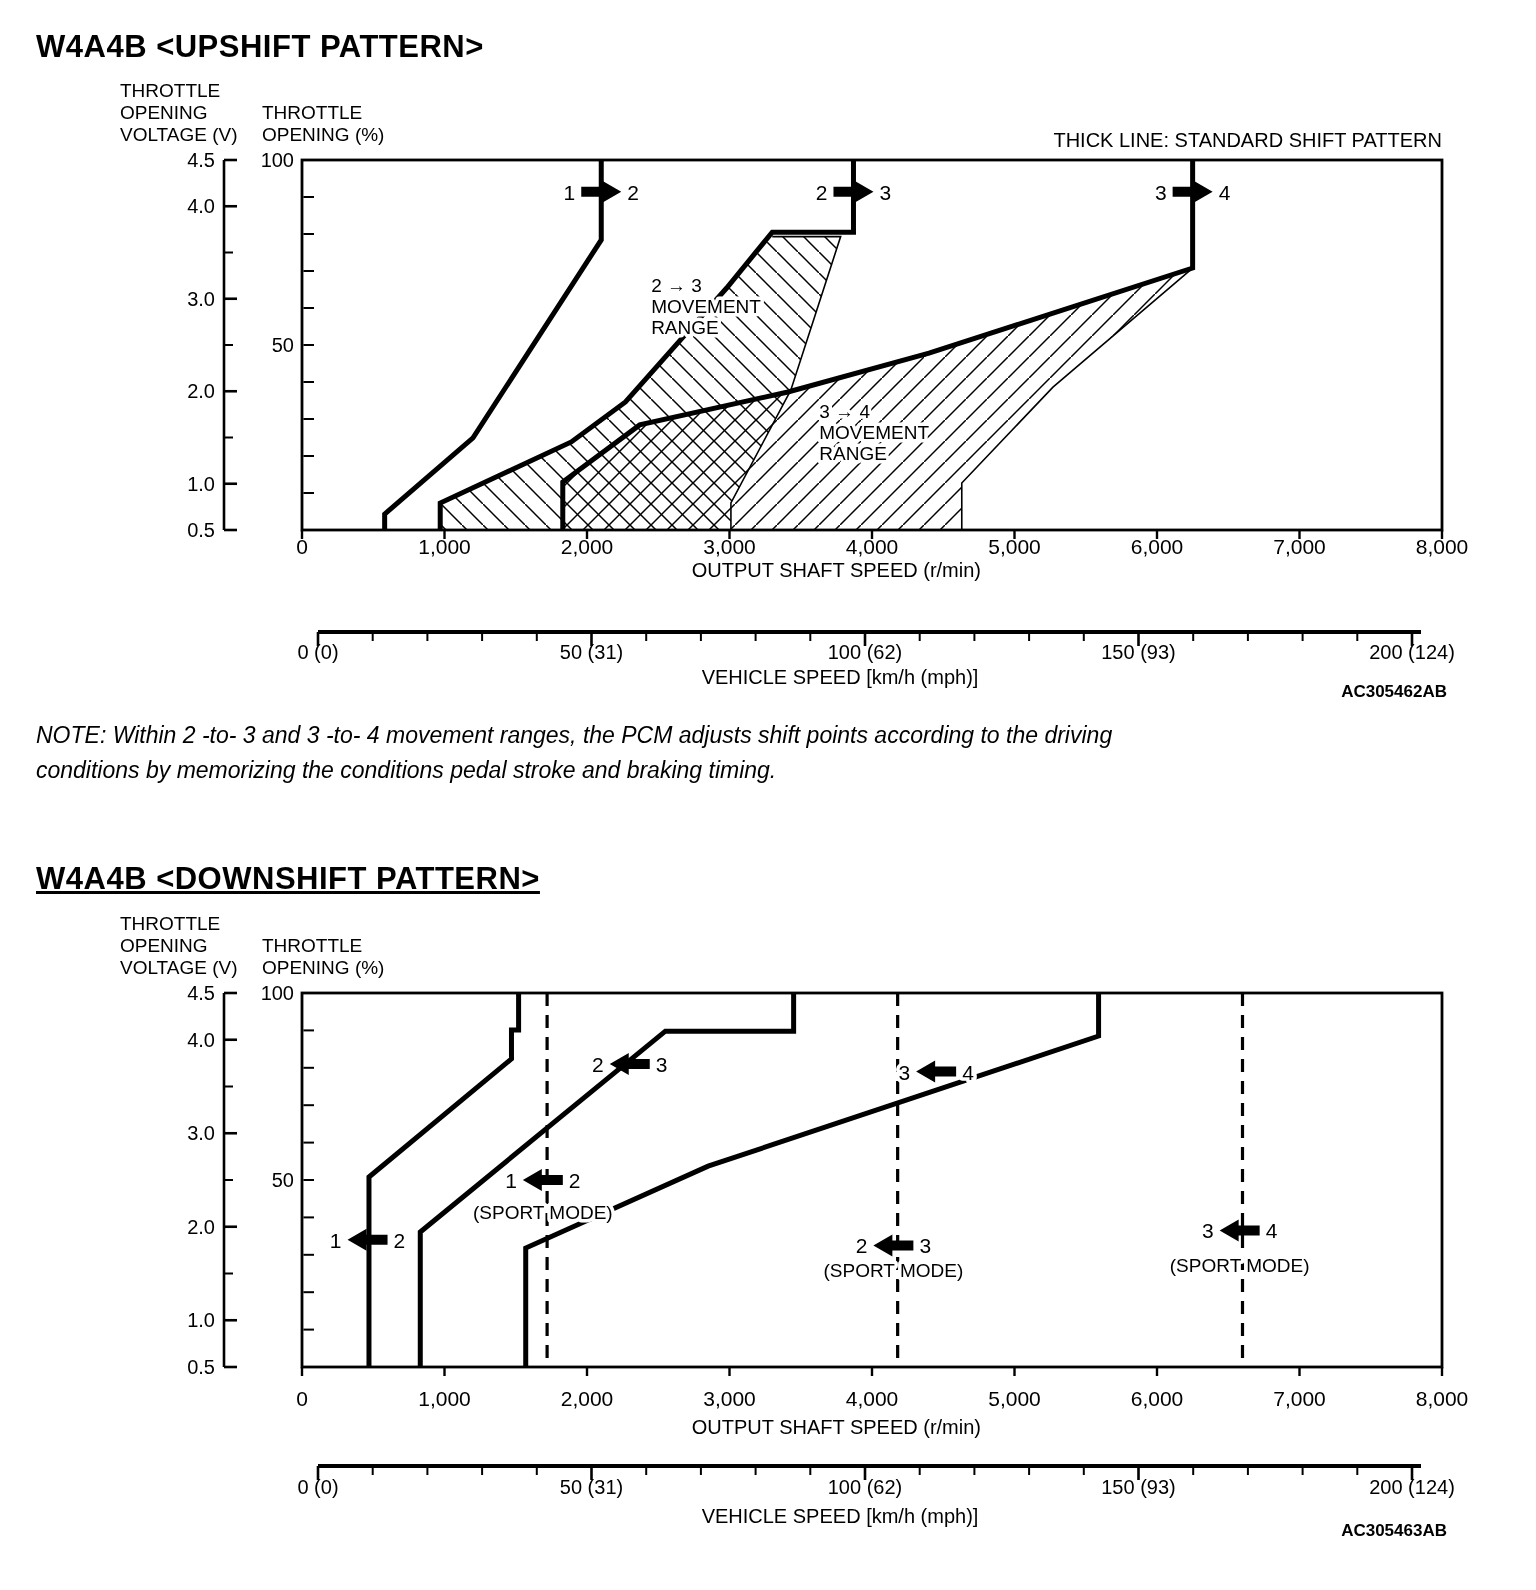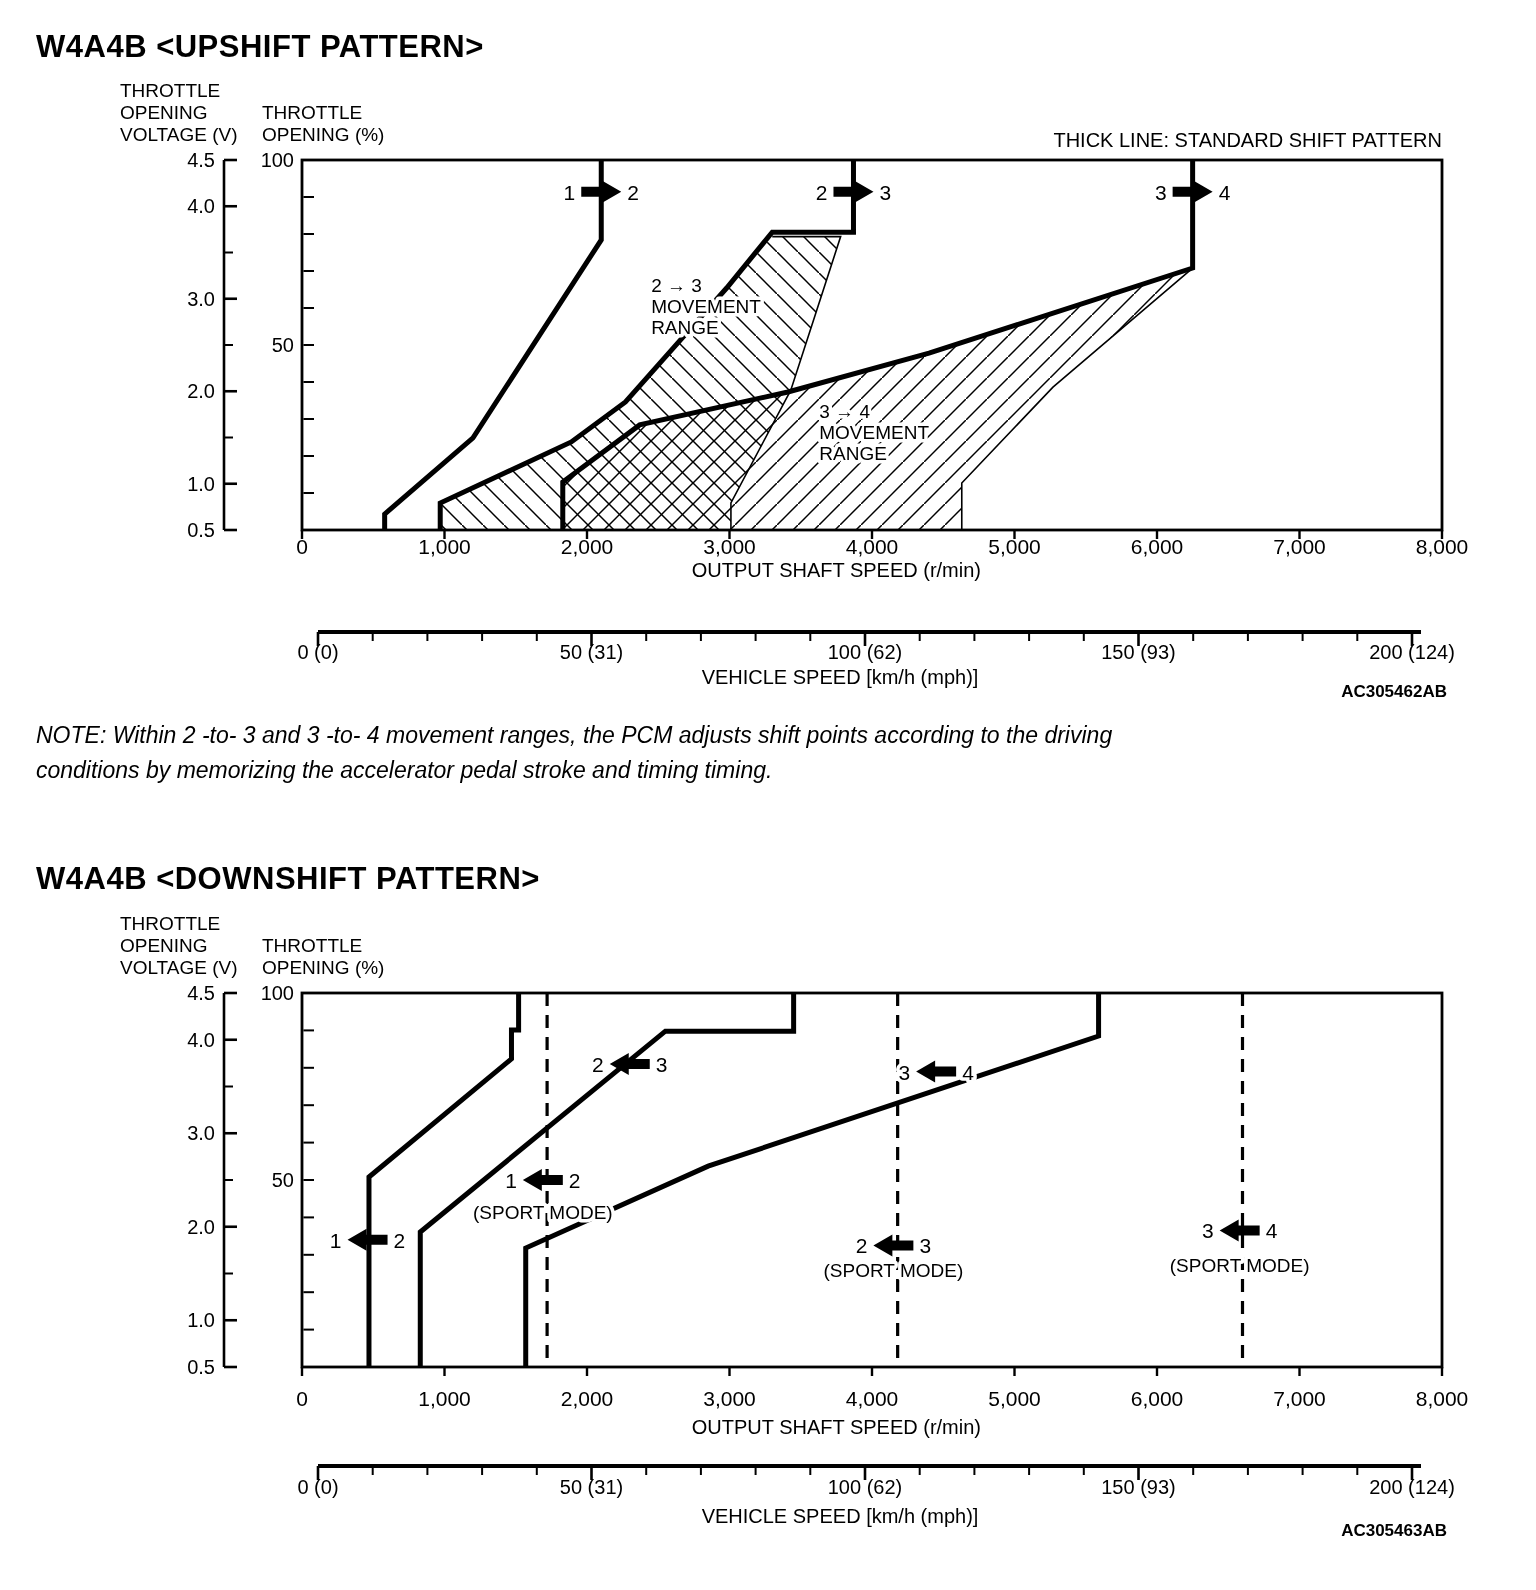--- a/index.html
+++ b/index.html
@@ -1,34 +1,34 @@
 <!DOCTYPE html>
 <html><head>
 <meta charset="utf-8">
 <style>
   html,body{margin:0;padding:0;background:#fff;}
   .page{position:relative;width:1536px;height:1590px;background:#ffffff;overflow:hidden;
         font-family:"Liberation Sans", sans-serif;color:#000;}
   .title{position:absolute;left:36px;font-size:31px;font-weight:bold;letter-spacing:0.5px;white-space:nowrap;text-align:right;}
   #title-up{top:8px;}
-  #title-down{top:840px;}
+  #title-down{top:840px;text-decoration:underline;}
   .note{position:absolute;left:36px;top:718px;width:1470px;font-size:23px;font-style:italic;line-height:35px;}
   #plots{position:absolute;left:0;top:0;}
   #plots text{font-family:"Liberation Sans", sans-serif;fill:#000;}
   #plots .halo{paint-order:stroke;stroke:#ffffff;stroke-width:7px;stroke-linejoin:round;}
   #plots .code{font-weight:bold;}
 </style>
 </head>
 <body>
 
 <div class="page">
   <h1 class="title" id="title-up">W4A4B &lt;UPSHIFT PATTERN&gt;</h1>
   <div class="note">
     <div>NOTE: Within 2 -to- 3 and 3 -to- 4 movement ranges, the PCM adjusts shift points according to the driving</div>
-    <div>conditions by memorizing the accelerator pedal stroke and timing timing.</div>
+    <div>conditions by memorizing the conditions pedal stroke and braking timing.</div>
   </div>
   <h1 class="title" id="title-down">W4A4B &lt;DOWNSHIFT PATTERN&gt;</h1>
   <svg id="plots" width="1536" height="1590" viewBox="0 0 1536 1590">
       <defs>
         <pattern id="hd" width="21" height="21" patternUnits="userSpaceOnUse">
           <path d="M0 0 L21 21" stroke="#000" stroke-width="1.5"></path>
         </pattern>
         <pattern id="hu" width="21" height="21" patternUnits="userSpaceOnUse">
           <path d="M0 21 L21 0" stroke="#000" stroke-width="1.5"></path>
         </pattern>

